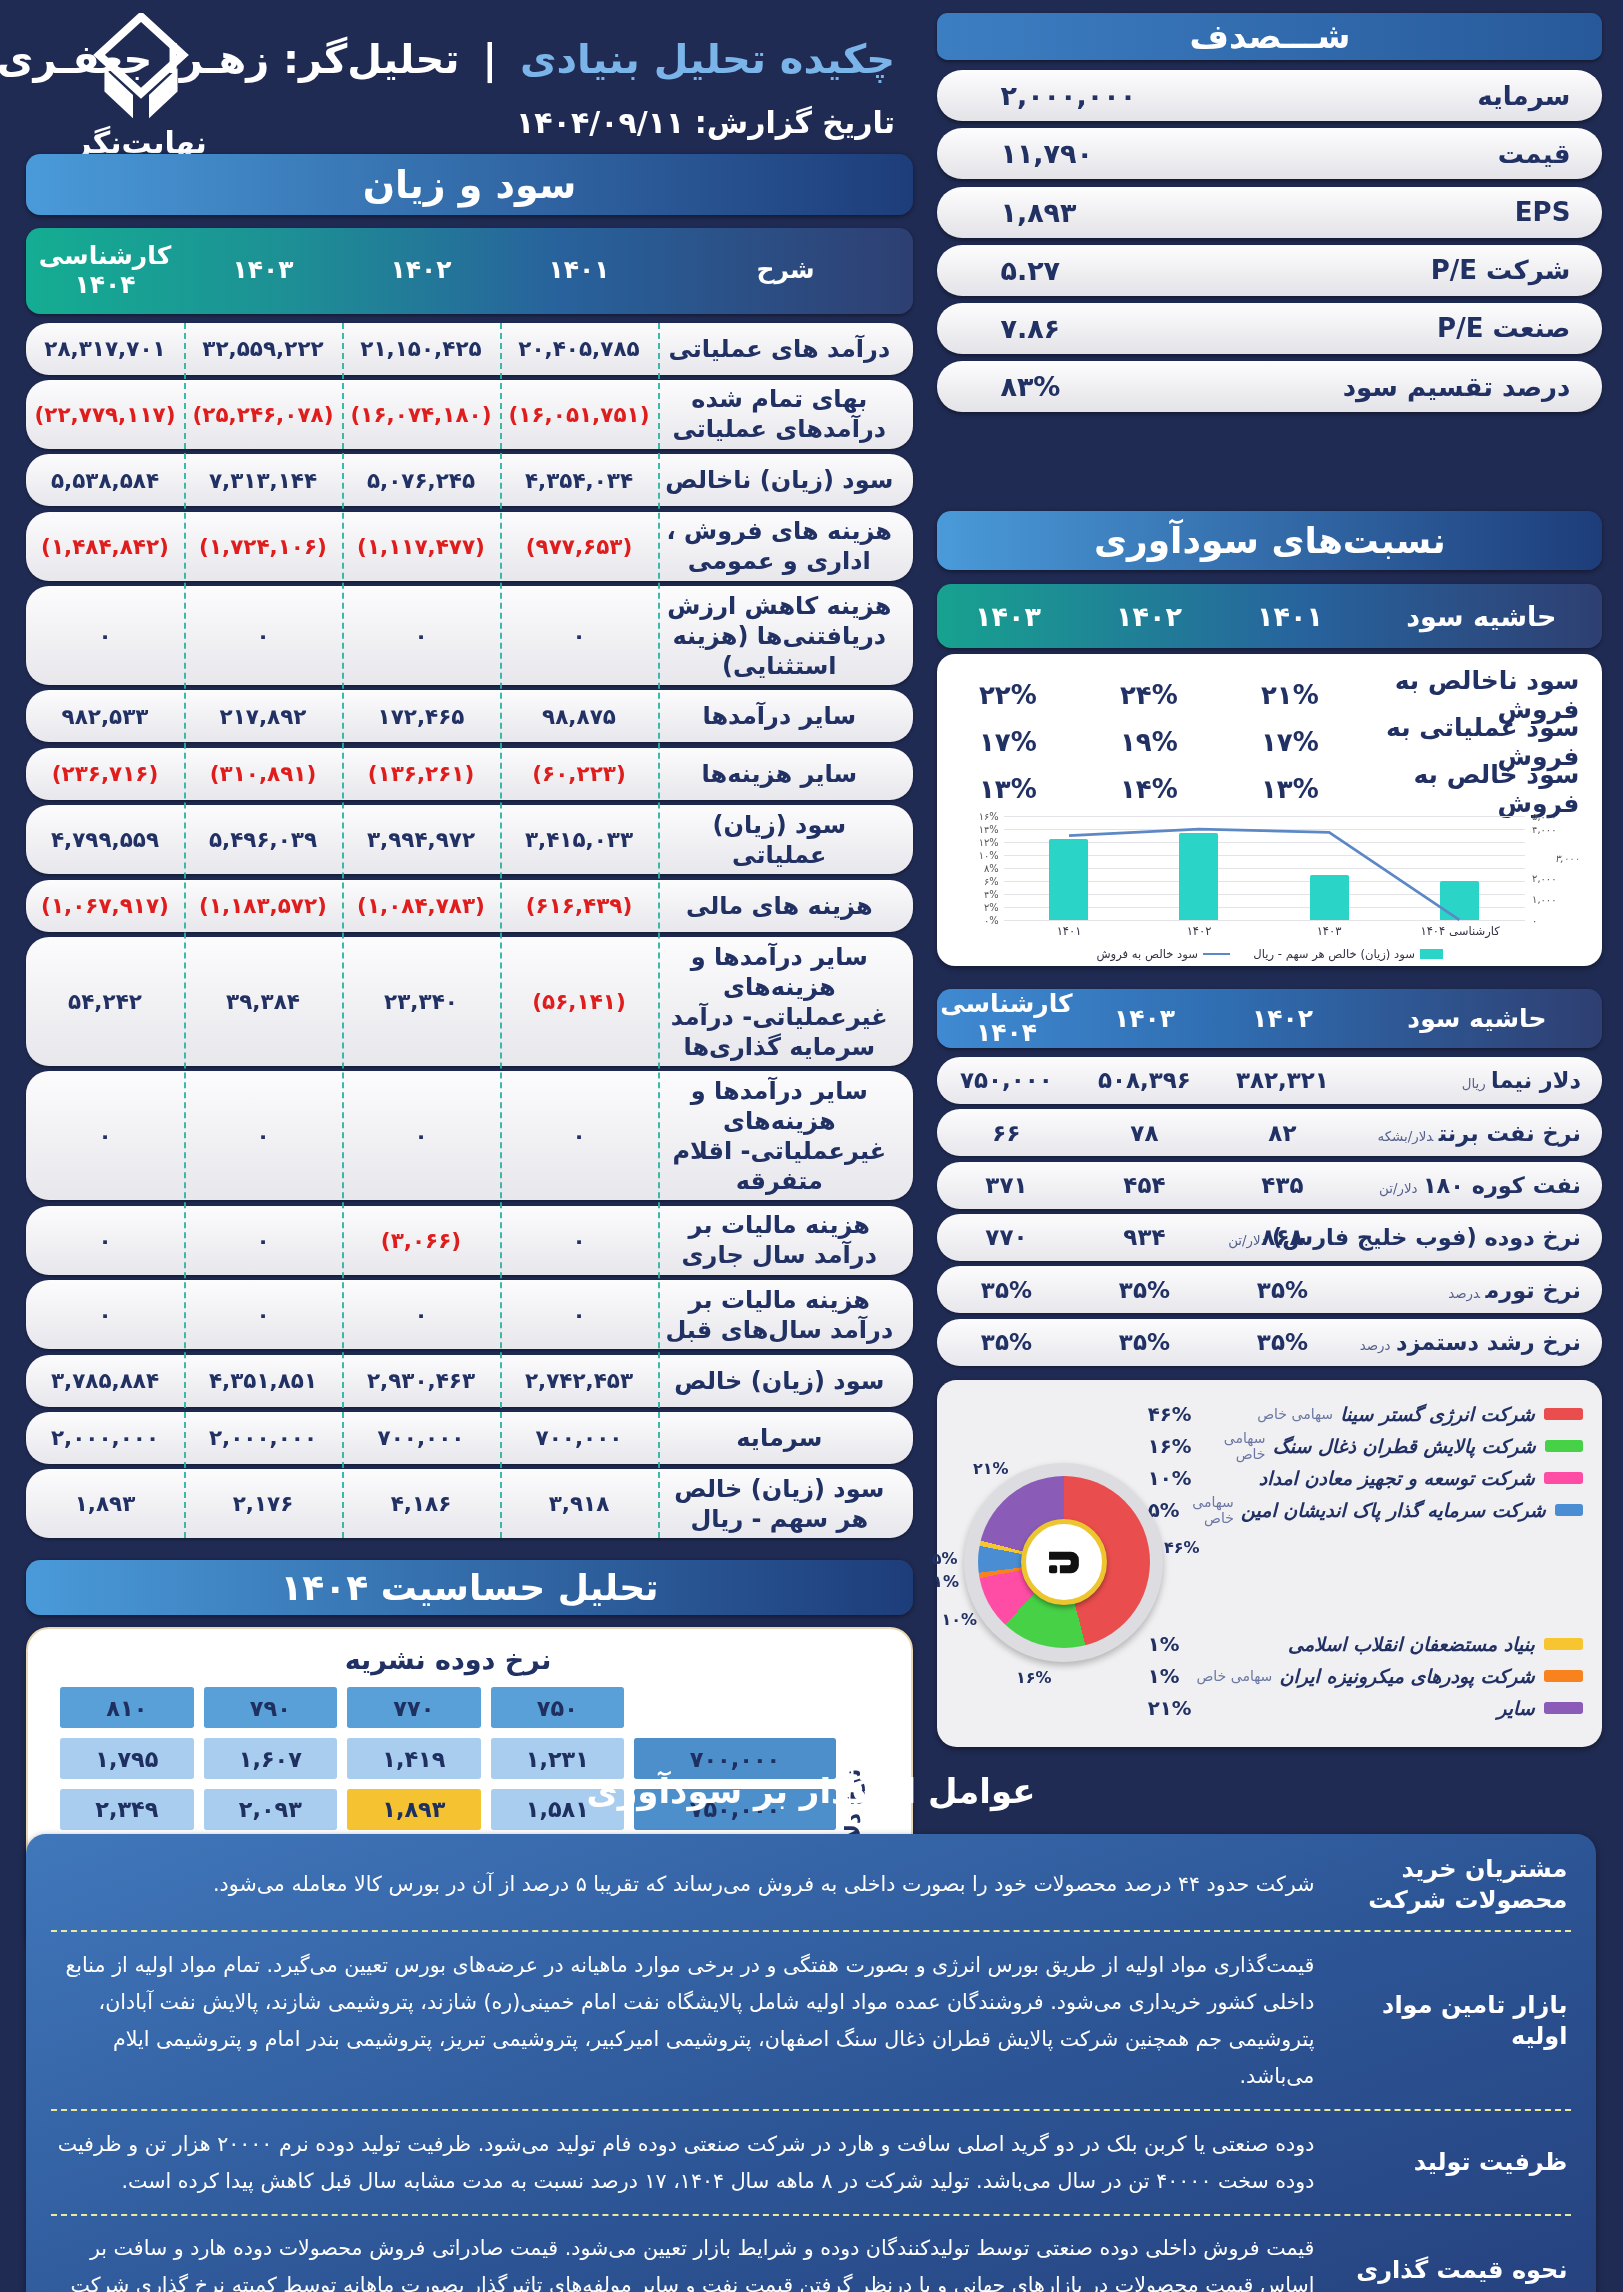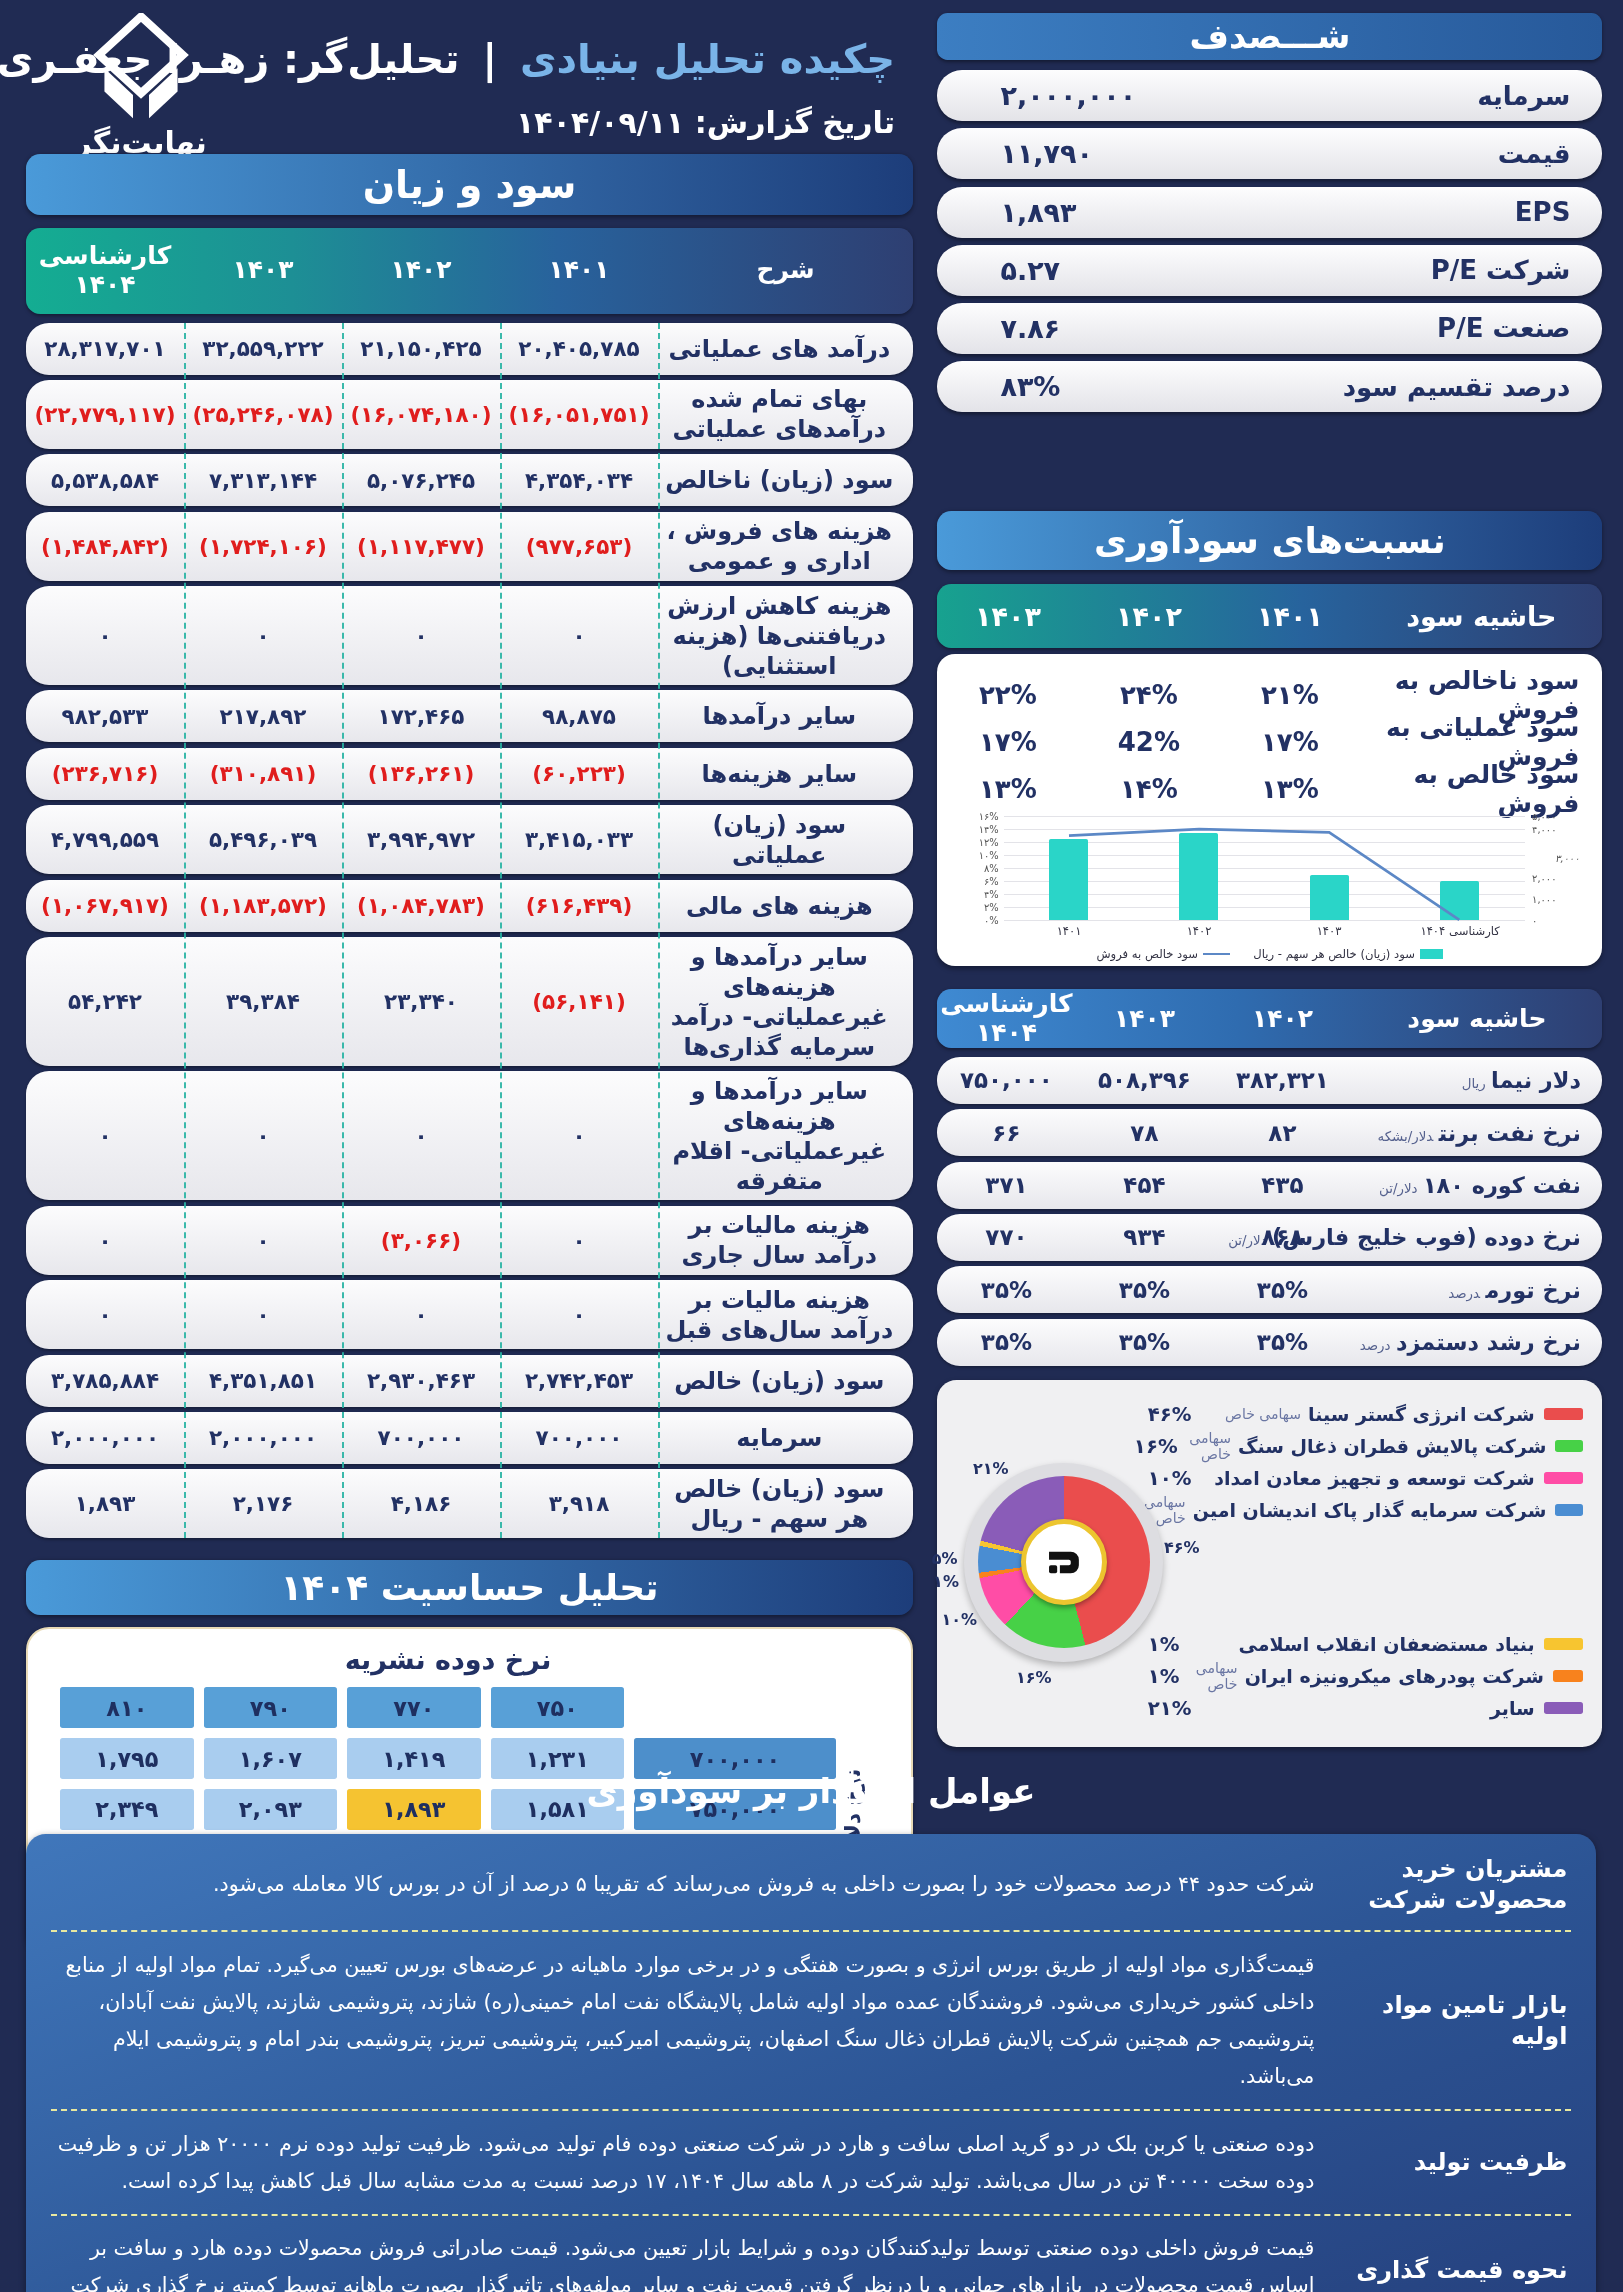--- a/index.html
+++ b/index.html
@@ -95,21 +95,21 @@
 
   
   .pie-card{position:relative;margin-top:14.3px;height:367px;background:#F0F0F2;border-radius:19.7px;
     box-shadow:0 2.7px 5.4px rgba(0,0,0,.35);}
   .legend{position:absolute;right:19.7px;width:435px;}
   .legend.top{top:18px;}
   .legend.bottom{bottom:23px;}
   .lg-row{display:flex;align-items:center;justify-content:space-between;height:32px;}
   .lg-right{display:flex;align-items:center;}
   .lg-sw{width:39px;height:12.5px;border-radius:2.7px;margin-left:9px;}
-  .lg-name{font-size:19px;font-weight:bold;color:#223164;white-space:nowrap;}
+  .lg-name{font-size:19px;font-weight:bold;color:#223164;white-space:nowrap;font-style:italic;}
   .lg-note{font-size:14px;color:#6a76a3;margin-right:7.2px;}
   .lg-pct{font-size:19.7px;font-weight:bold;color:#223164;}
   .pie-wrap{position:absolute;left:14.3px;top:70px;width:224px;height:224px;}
   .pie-ring{position:absolute;left:12.5px;top:12.5px;width:199px;height:199px;border-radius:50%;
     background:#DDDDE1;box-shadow:0 3.6px 7.2px rgba(0,0,0,.25);}
   .pie{position:absolute;left:26px;top:26px;width:172px;height:172px;border-radius:50%;}
   .pie-center{position:absolute;left:69px;top:69px;width:86px;height:86px;border-radius:50%;
     background:#fff;border:5.4px solid #ECC52F;box-sizing:border-box;
     display:flex;align-items:center;justify-content:center;box-shadow:0 2.7px 5.4px rgba(0,0,0,.35);}
   .pie-label{position:absolute;font-size:16px;font-weight:bold;color:#223164;transform:translate(-50%,-50%);}
@@ -204,21 +204,21 @@
       <div id="ratio-rows">
           <div class="ratio-row">
             <div class="lbl">سود ناخالص به فروش</div>
             <div class="val num" dir="ltr">۲۱%</div>
             <div class="val num" dir="ltr">۲۴%</div>
             <div class="val num" dir="ltr">۲۲%</div>
           </div>
           <div class="ratio-row">
             <div class="lbl">سود عملیاتی به فروش</div>
             <div class="val num" dir="ltr">۱۷%</div>
-            <div class="val num" dir="ltr">42%</div>
+            <div class="val num" dir="ltr">۱۹%</div>
             <div class="val num" dir="ltr">۱۷%</div>
           </div>
           <div class="ratio-row">
             <div class="lbl">سود خالص به فروش</div>
             <div class="val num" dir="ltr">۱۳%</div>
             <div class="val num" dir="ltr">۱۴%</div>
             <div class="val num" dir="ltr">۱۳%</div>
           </div>
         </div>
       <div class="chart-area" id="chart">

